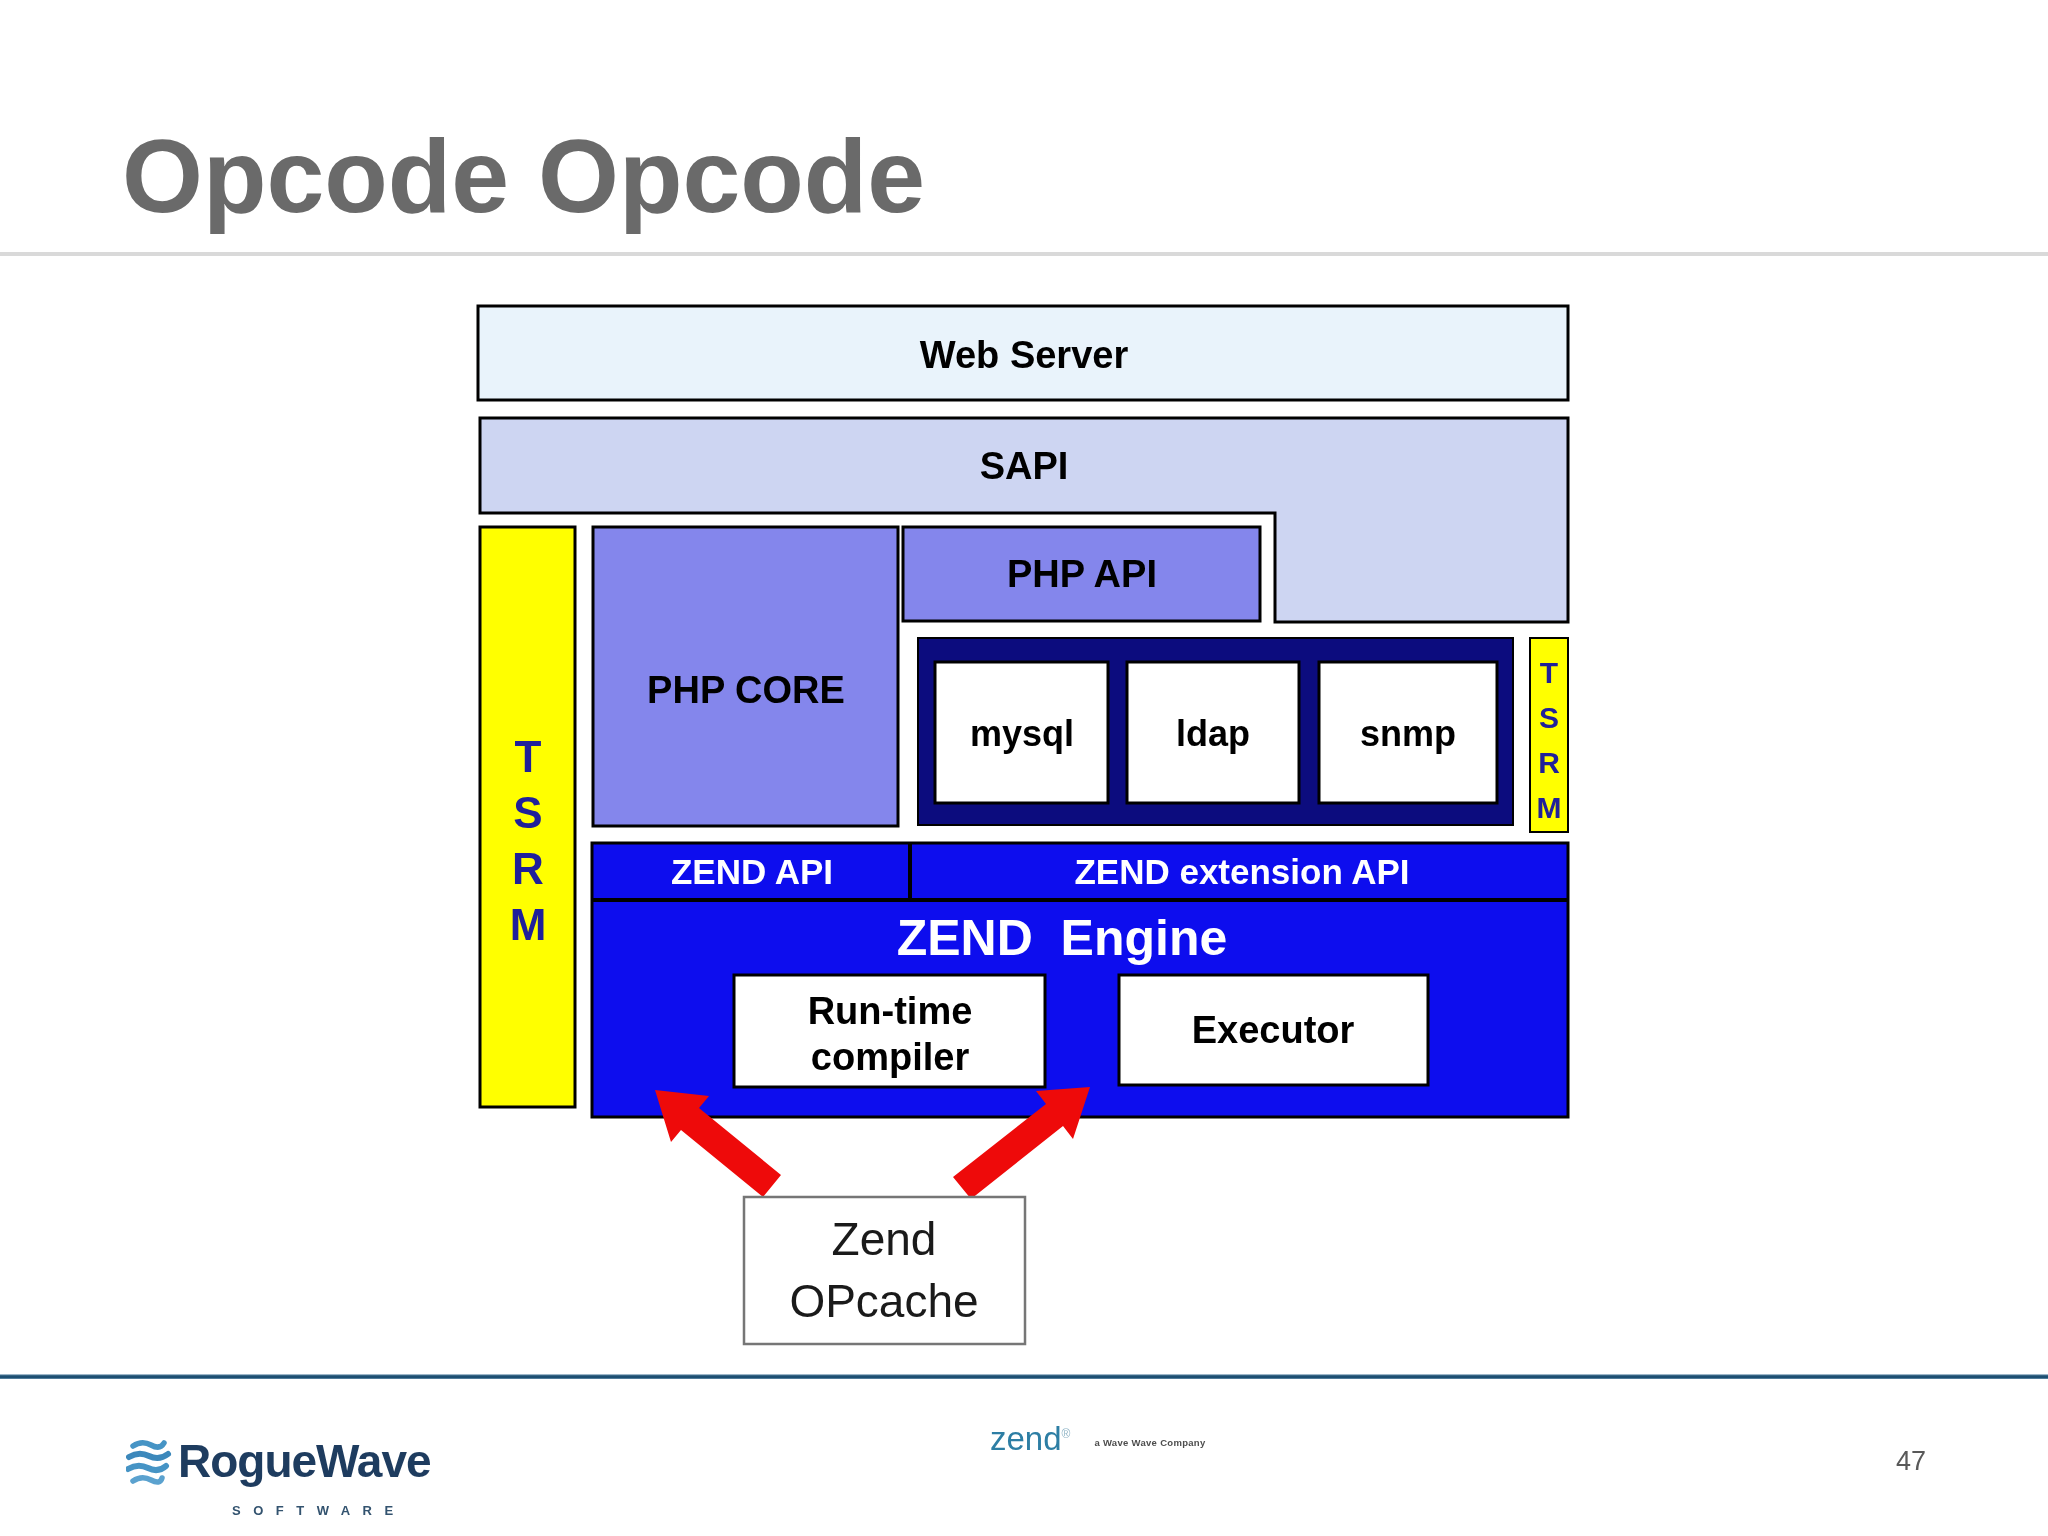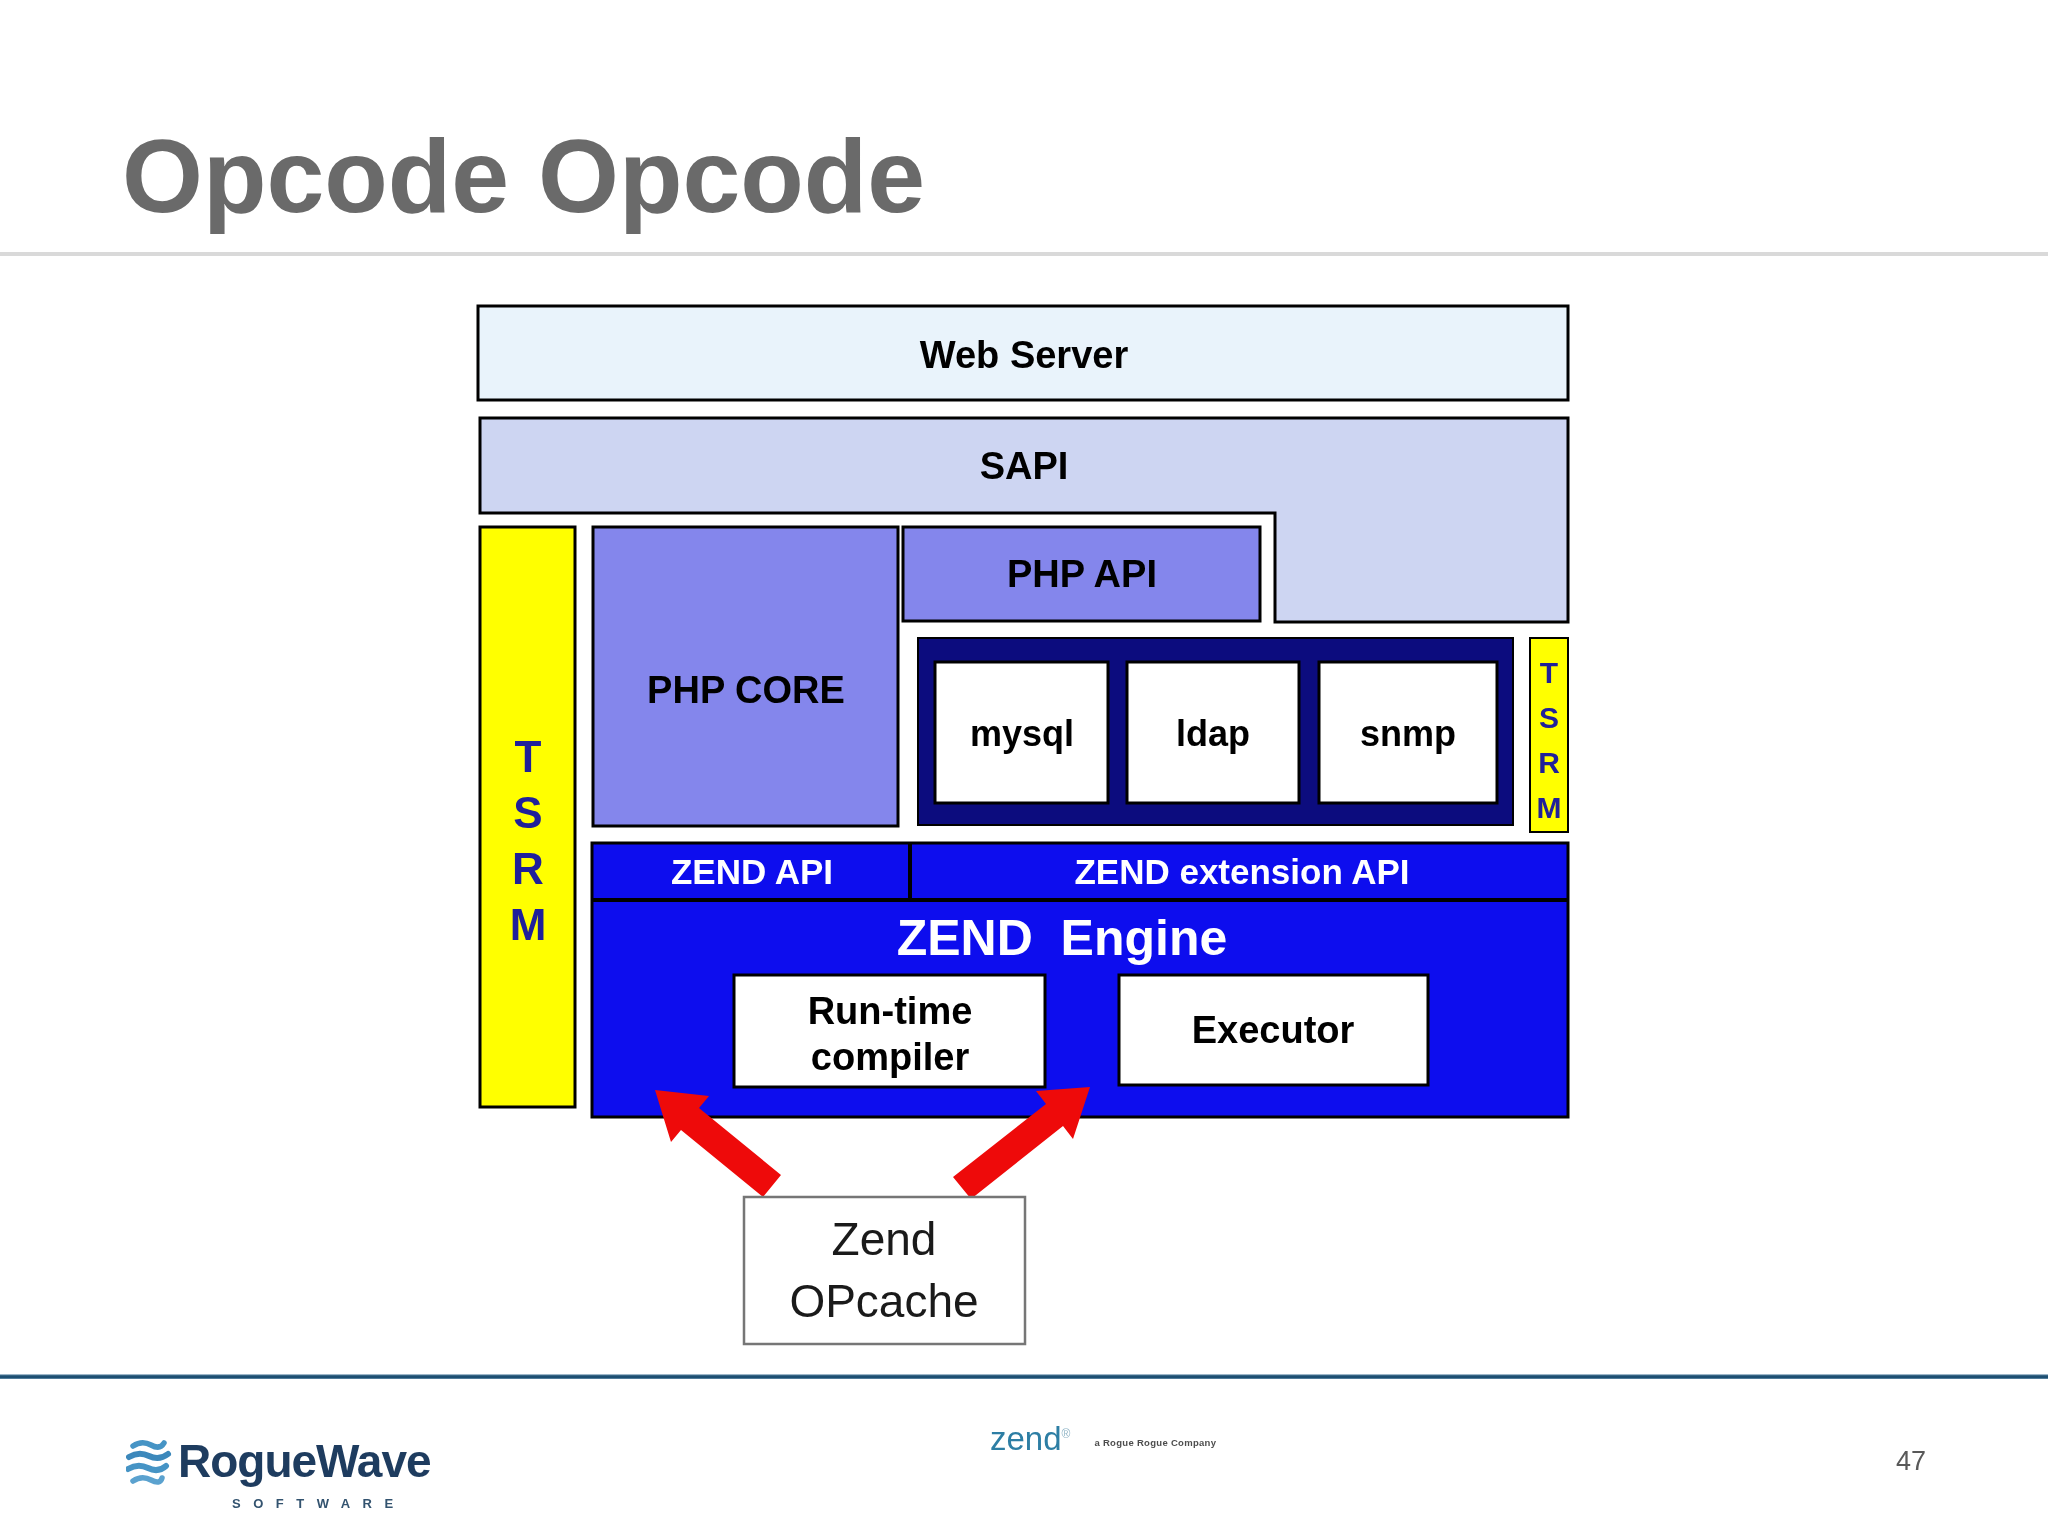--- a/index.html
+++ b/index.html
@@ -20,21 +20,21 @@
   .dw{font-family:"Liberation Sans",sans-serif;font-weight:700;fill:#ffffff;}
   .dn{font-family:"Liberation Sans",sans-serif;font-weight:700;fill:#20209a;}
   .dop{font-family:"Liberation Sans",sans-serif;font-weight:400;fill:#1a1a1a;}
   .footer-rule{
     position:absolute;left:0;top:1374px;width:2048px;height:5px;
     background:linear-gradient(#cfe0ec, #1d4f72 35%, #1d4f72 80%, #86a9c2);
   }
   .rw-logo{position:absolute;left:126px;top:1438px;display:flex;align-items:flex-start;gap:6px;}
   .rw-text{display:flex;flex-direction:column;}
   .rw-name{font-size:46px;font-weight:700;color:#1e3c5f;letter-spacing:-1px;line-height:1.0;white-space:nowrap;}
-  .rw-sub{font-size:13px;font-weight:700;color:#33536f;letter-spacing:12.5px;margin-left:54px;margin-top:12px;white-space:nowrap;}
+  .rw-sub{font-size:13px;font-weight:700;color:#33536f;letter-spacing:12.5px;margin-left:54px;margin-top:19px;white-space:nowrap;}
   .zend-logo{position:absolute;left:966px;top:1404px;width:112px;display:flex;flex-direction:row;align-items:center;gap:24px;}
   .zend-word{font-size:33px;color:#2d7ea4;line-height:1.0;margin-top:2px;white-space:nowrap;}
   .zend-word .reg{font-size:12px;vertical-align:super;color:#8fb4c6;}
   .zend-tagline{font-size:9.5px;font-weight:700;color:#4d4d4d;margin-top:9px;white-space:nowrap;letter-spacing:0.3px;}
   .page-num{position:absolute;left:1896px;top:1446px;font-size:27px;color:#595959;}
 </style>
 </head>
 <body>
 
 <div class="slide">
@@ -115,17 +115,17 @@
 
   <div class="zend-logo">
     <svg width="76" height="67" viewBox="0 0 76 67">
       <rect x="0" y="0" width="60" height="67" rx="11" fill="#2d7ea4"></rect>
       <polygon points="34,0 52,0 18,67 0,67 0,54" fill="#ffffff"></polygon>
       <polygon points="42,0 76,0 58,52" fill="#2d7ea4"></polygon>
     </svg>
     <div class="zend-word">
       <span>zend</span><span class="reg">®</span>
     </div>
-    <div class="zend-tagline">a Rogue Rogue Company</div>
+    <div class="zend-tagline">a Wave Wave Company</div>
   </div>
 
   <div class="page-num">47</div>
 </div>
 
 </body></html>

